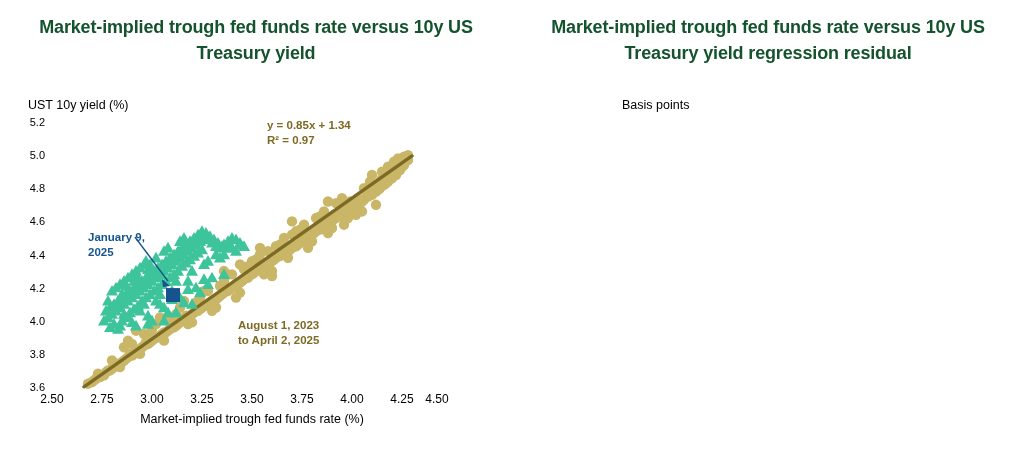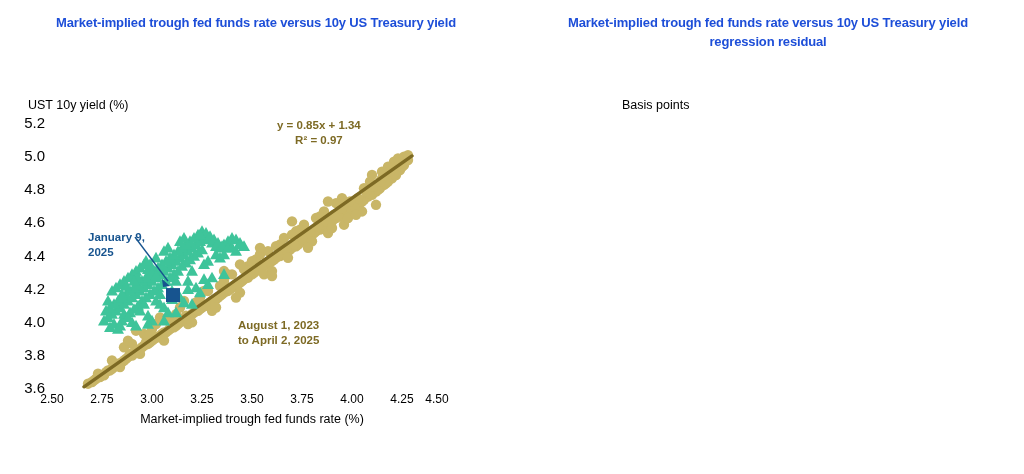--- a/index.html
+++ b/index.html
@@ -13,43 +13,43 @@
   }
   .page{position:relative;width:1024px;height:474px;}
 
   .panel{position:absolute;top:0;height:474px;}
   #panel-left{left:0;width:512px;}
   #panel-right{left:512px;width:512px;}
 
   .chart-title{
     position:absolute;left:0;right:0;top:14px;
     text-align:center;
-    font-size:13px;font-weight:bold;line-height:1.45;
-    color:#1d4ed8;
+    font-size:18px;font-weight:bold;line-height:1.45;
+    color:#14532d;
     letter-spacing:-0.15px;
   }
   #panel-left .chart-title{padding:0 38px;}
   #panel-right .chart-title{padding:0 26px;}
 
   .axis-unit{
     position:absolute;
     font-size:12.5px;color:#000;white-space:nowrap;
   }
   #left-unit{left:28px;top:98px;}
   #right-unit{left:110px;top:98px;}
 
   .plot{position:absolute;}
   #left-plot{left:52px;top:122px;width:400px;height:265px;}
 
   
   .ytick{
     position:absolute;right:100%;
     transform:translateY(-50%);
     padding-right:7px;
-    font-size:15px;color:#000;
+    font-size:11px;color:#000;
     white-space:nowrap;
   }
   .xtick{
     position:absolute;top:100%;
     transform:translateX(-50%);
     padding-top:5px;
     font-size:12px;color:#000;
     white-space:nowrap;
   }
 
@@ -57,21 +57,21 @@
     position:absolute;left:0;right:0;top:100%;
     margin-top:25px;
     text-align:center;font-size:12.5px;color:#000;
   }
 
   
   .anno{position:absolute;font-size:11.5px;font-weight:bold;line-height:1.32;white-space:pre-line;}
   #anno-teal{color:#1f8a6d;left:163px;top:57px;}
   #anno-blue{color:#17548f;left:36px;top:108px;}
   #anno-gold{color:#7d6a24;left:186px;top:196px;}
-  #anno-eq{color:#7d6a24;left:225px;top:-4px;text-align:center;}
+  #anno-eq{color:#7d6a24;left:215px;top:-4px;text-align:left;}
 
   svg{display:block;overflow:visible;}
 </style>
 </head>
 <body>
 
 <div class="page">
 
   <section class="panel" id="panel-left">
     <div class="chart-title">Market-implied trough fed funds rate versus 10y US Treasury yield</div>

